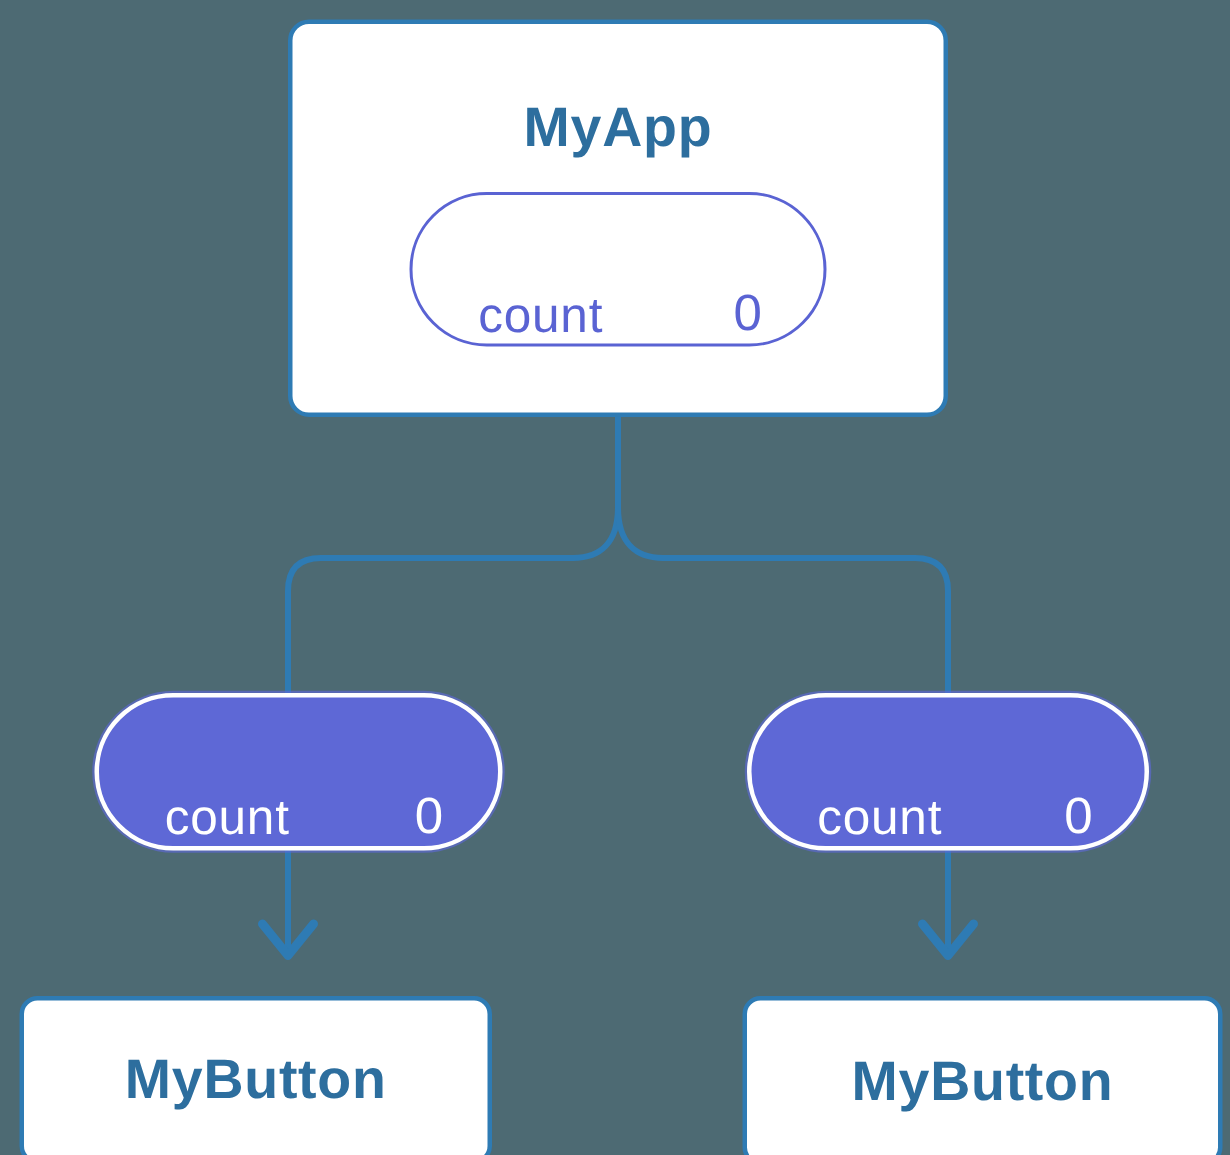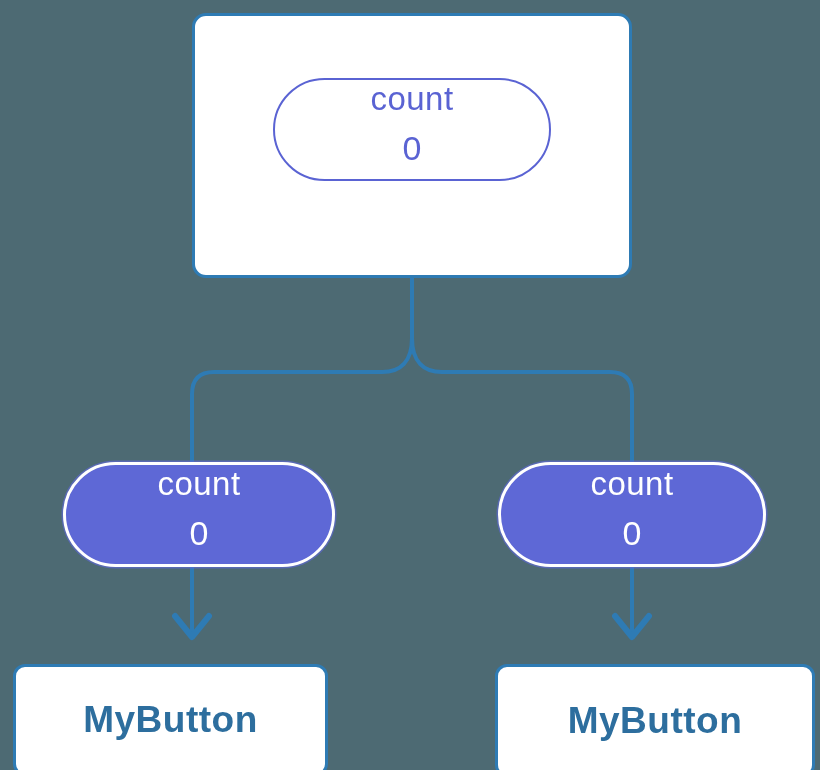--- a/index.html
+++ b/index.html
@@ -48,25 +48,24 @@
   .root-card {
     left: 192px; top: 13px;
     width: 440px; height: 265px;
     display: flex;
     flex-direction: column;
     align-items: center;
     padding-top: 44px;
   }
   .pill {
     display: flex;
-    align-items: center;
+    align-items: flex-end;
     box-sizing: border-box;
     border-radius: 60px;
     overflow: hidden;
-    flex-direction: column;
   }
   .outline-pill {
     margin-top: 18px;
     width: 278px; height: 103px;
     background: var(--card-bg, #fff);
     border: 2.5px solid var(--purple, #5A63D3);
     color: var(--purple, #5A63D3);
   }
   .filled-pill {
     position: absolute;
@@ -114,20 +113,21 @@
 
   <svg class="connectors" viewBox="0 0 820 770" aria-hidden="true">
     <path class="line" d="M412 276 L412 344"></path>
     <path class="line" d="M412 338 C412 362 400 372 382 372 L214 372 Q192 372 192 394 L192 634"></path>
     <path class="line" d="M412 338 C412 362 424 372 442 372 L610 372 Q632 372 632 394 L632 634"></path>
     <path class="arrow" d="M175 616 L192 637 L209 616"></path>
     <path class="arrow" d="M615 616 L632 637 L649 616"></path>
   </svg>
 
   <div class="card root-card">
+    <div class="card-title">MyApp</div>
     <div class="pill outline-pill">
       <span class="pill-label">count</span>
       <span class="pill-sep"></span>
       <span class="pill-value">0</span>
     </div>
   </div>
 
   <div class="pill filled-pill pill-left">
     <span class="pill-label">count</span>
     <span class="pill-sep"></span>

